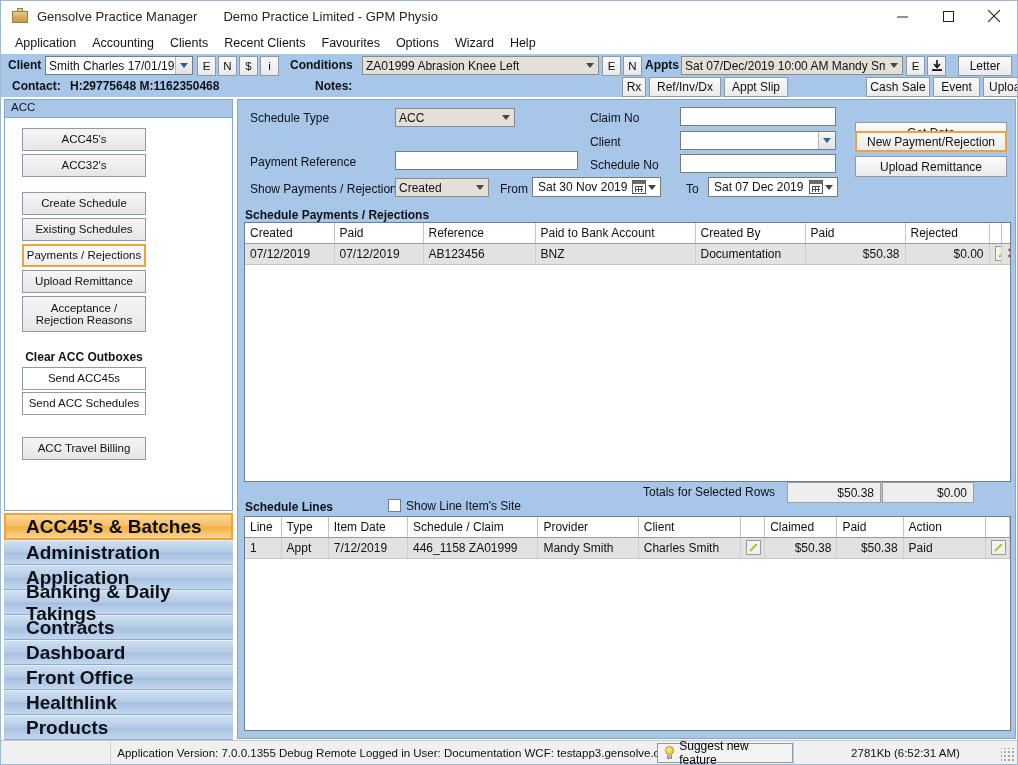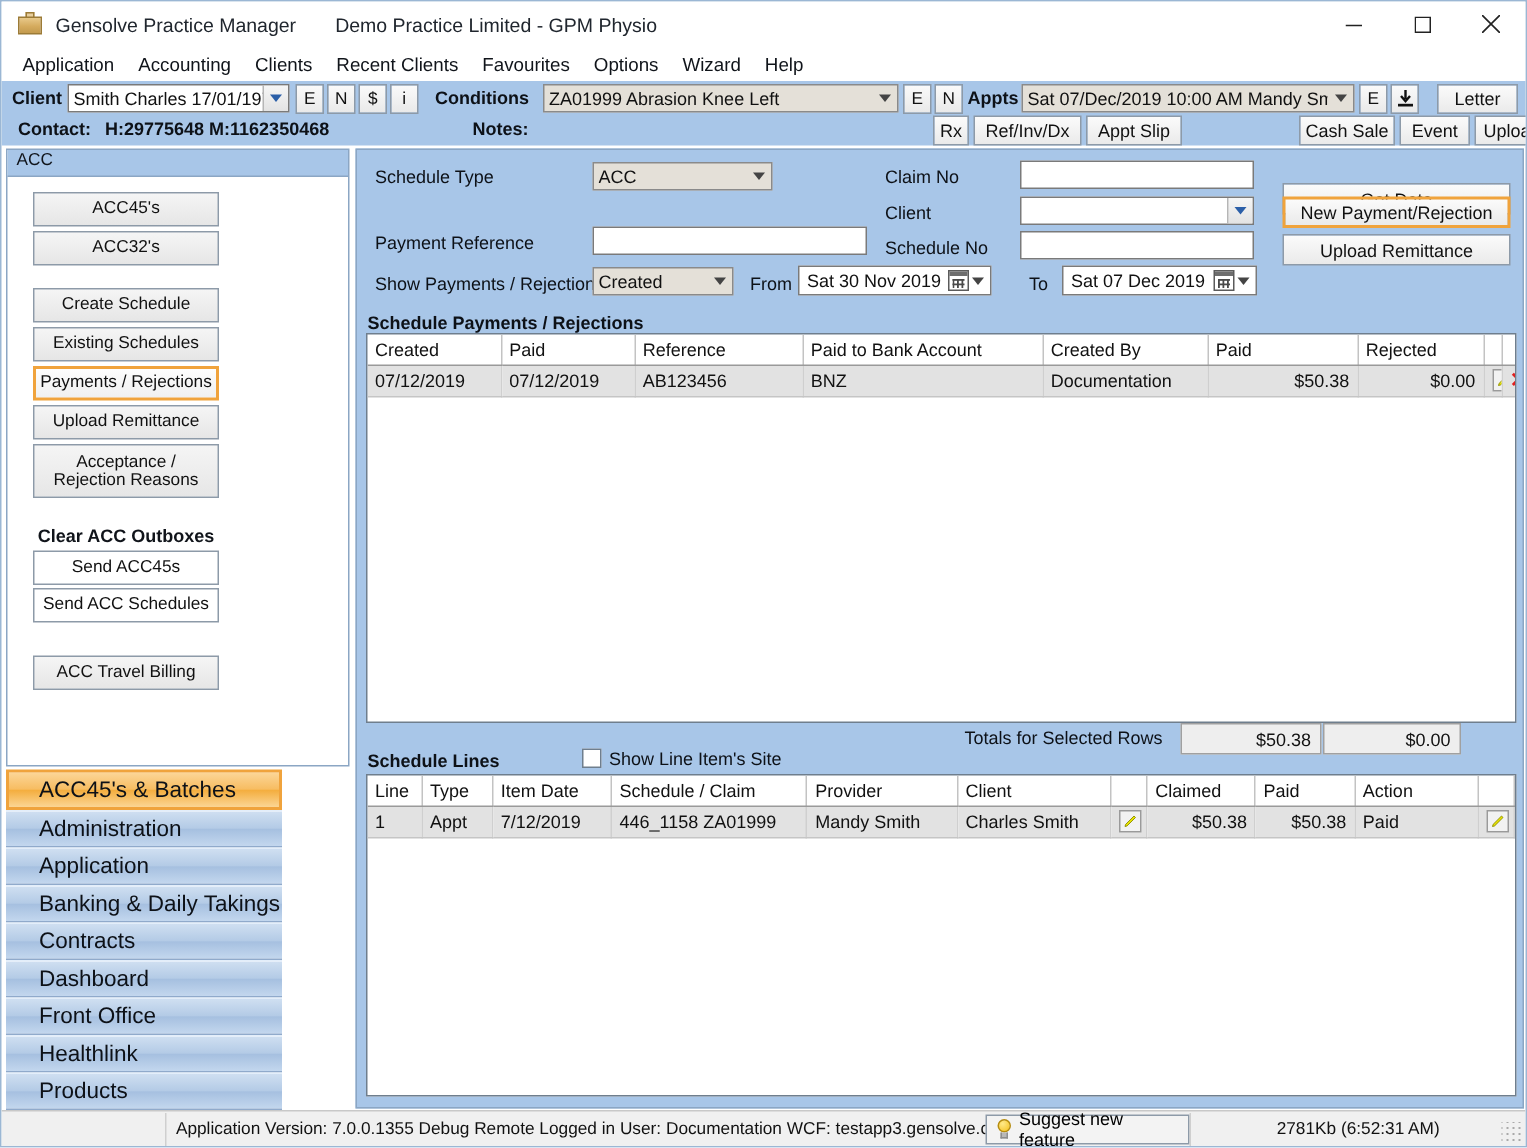--- a/index.html
+++ b/index.html
@@ -127,24 +127,24 @@
   .side-head {
     position: absolute; left: 17px; width: 124px; text-align: center;
     font-weight: bold; font-size: 12px; color: #10141a;
   }
 
   
   #navlist {
     position: absolute; left: 3px; top: 512px; width: 229px; height: 226px;
   }
   .nav-item {
-    height: 25px; width: 184px;
+    height: 25px; width: 229px;
     background: linear-gradient(180deg,#cfdff1 0%, #b4cbe6 48%, #a6c0e0 52%, #c3d7ee 100%);
     border-bottom: 1px solid #90aacb; border-top: 1px solid #e3eefa;
-    font-weight: normal; font-size: 15px; color: #0d1117;
+    font-weight: bold; font-size: 19px; color: #0d1117;
     display: flex; align-items: center; padding-left: 22px; cursor: default;
   }
   .nav-item.active {
     background: linear-gradient(180deg,#fcd08f 0%, #f8b champagne 0%, #f6ba58 50%, #f4ae3f 52%, #fbd18f 100%);
     background: linear-gradient(180deg,#fcd698 0%, #f7bd62 48%, #f4ae3f 52%, #fbd594 100%);
     border: 2px solid #f0a33c; height: 27px; padding-left: 20px;
   }
 
   
   #mainpanel {

